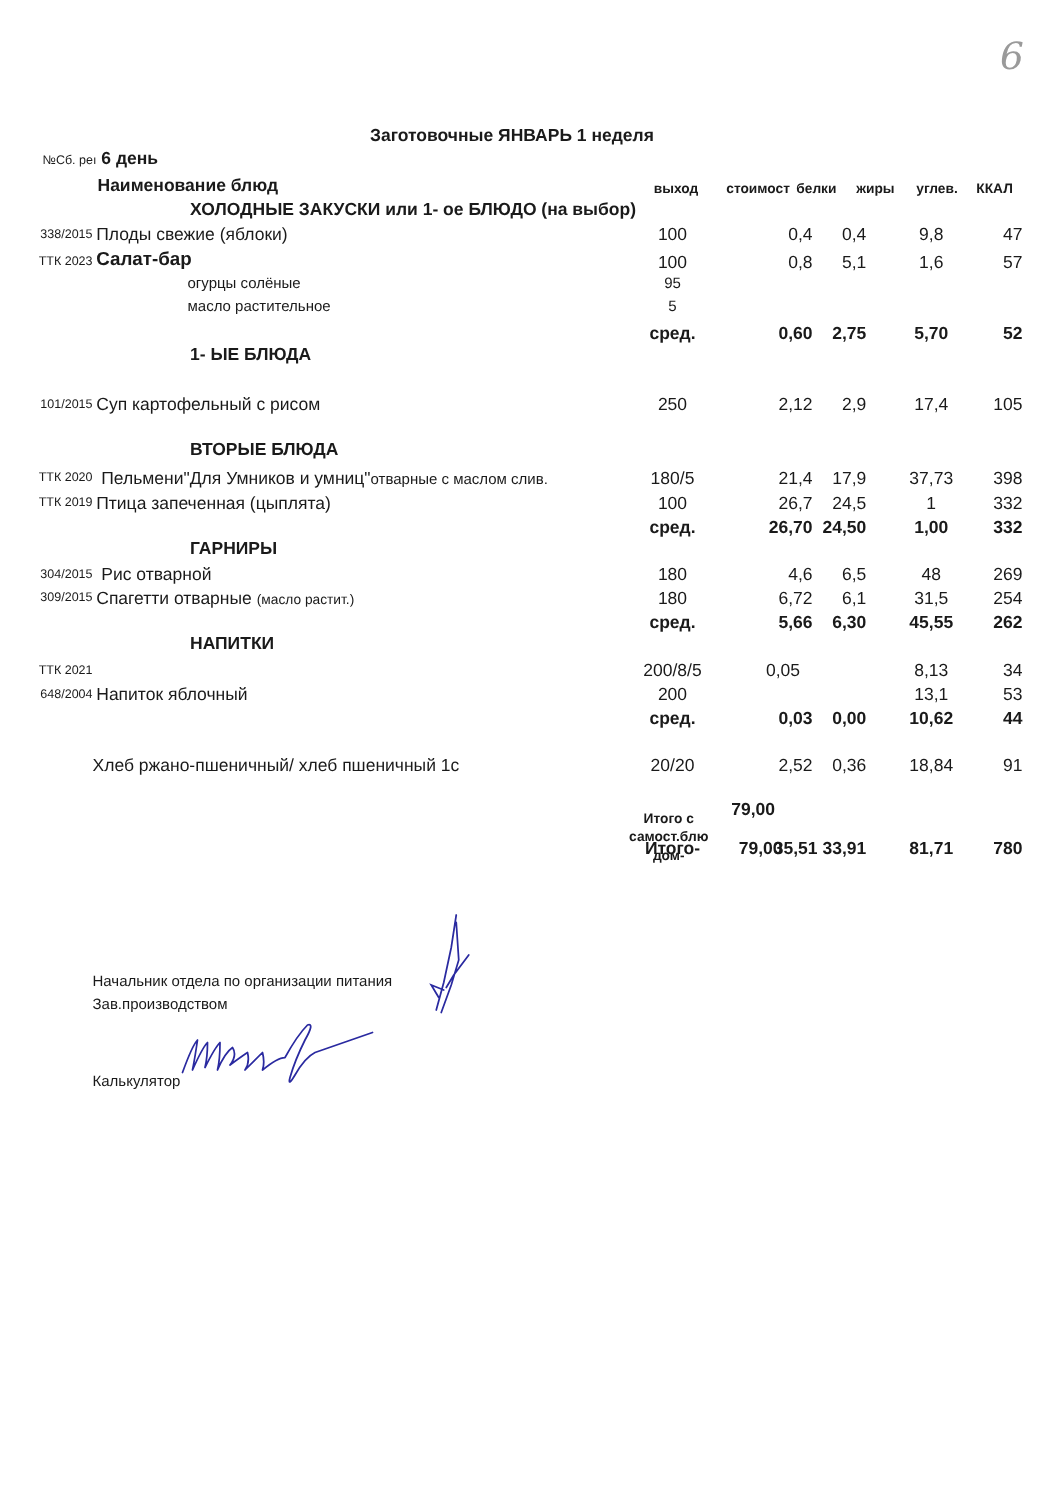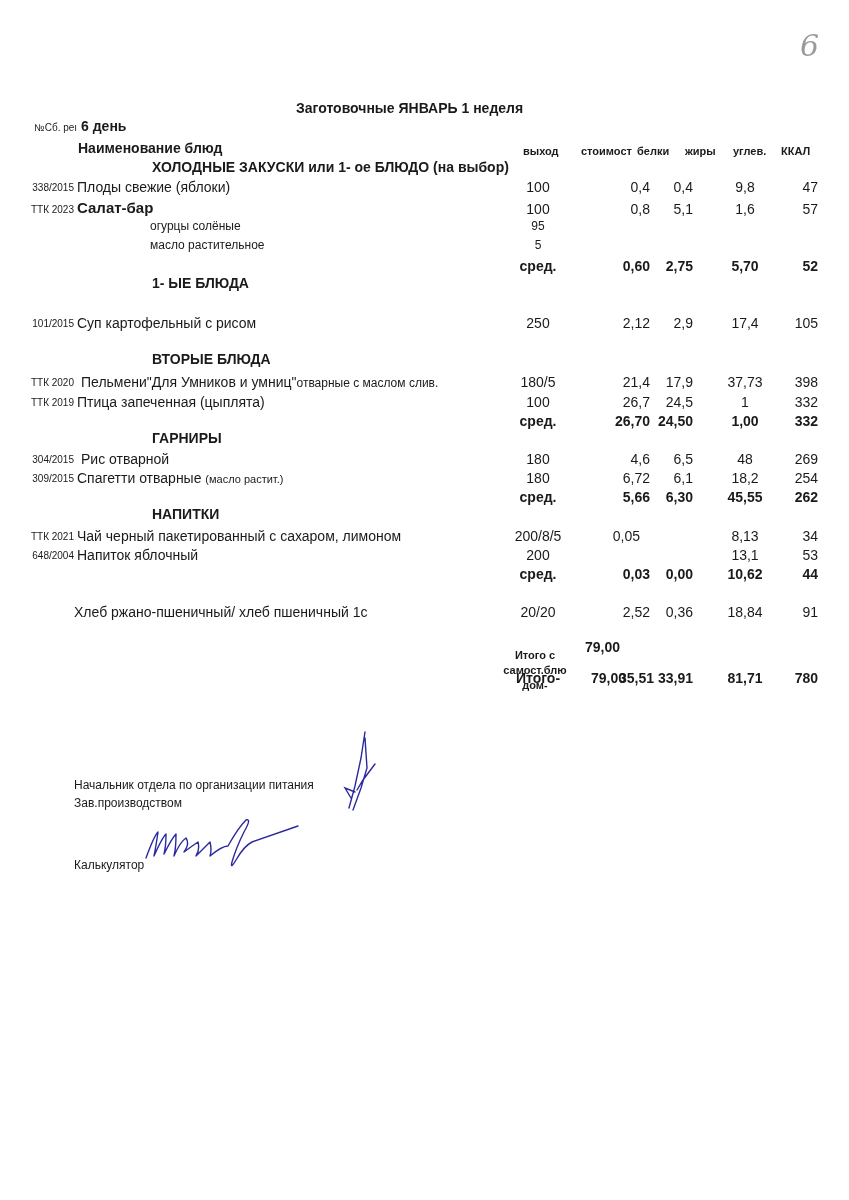--- a/index.html
+++ b/index.html
@@ -132,35 +132,34 @@
   <span class="c fat">6,5</span>
   <span class="c carb">48</span>
   <span class="c kcal">269</span>
 </div>
 <div class="row" style="top:470px">
   <span class="code">309/2015</span>
   <span class="name"><span>Спагетти отварные </span><span class="small">(масло растит.)</span></span>
   <span class="c yield">180</span>
   <span class="c prot">6,72</span>
   <span class="c fat">6,1</span>
-  <span class="c carb">18,2</span>
+  <span class="c carb">31,5</span>
   <span class="c kcal">254</span>
 </div>
 <div class="row bold" style="top:489px">
   <span class="c yield">сред.</span>
   <span class="c prot">5,66</span>
   <span class="c fat">6,30</span>
   <span class="c carb">45,55</span>
   <span class="c kcal">262</span>
 </div>
 
 <div class="abs section" style="left:152px; top:506px">НАПИТКИ</div>
 <div class="row" style="top:528px">
   <span class="code">ТТК 2021</span>
-  <span class="name">Чай черный пакетированный с сахаром, лимоном</span>
   <span class="c yield">200/8/5</span>
   <span class="c prot" style="left:590px">0,05</span>
   <span class="c fat"></span>
   <span class="c carb">8,13</span>
   <span class="c kcal">34</span>
 </div>
 <div class="row" style="top:547px">
   <span class="code">648/2004</span>
   <span class="name">Напиток яблочный</span>
   <span class="c yield">200</span>

